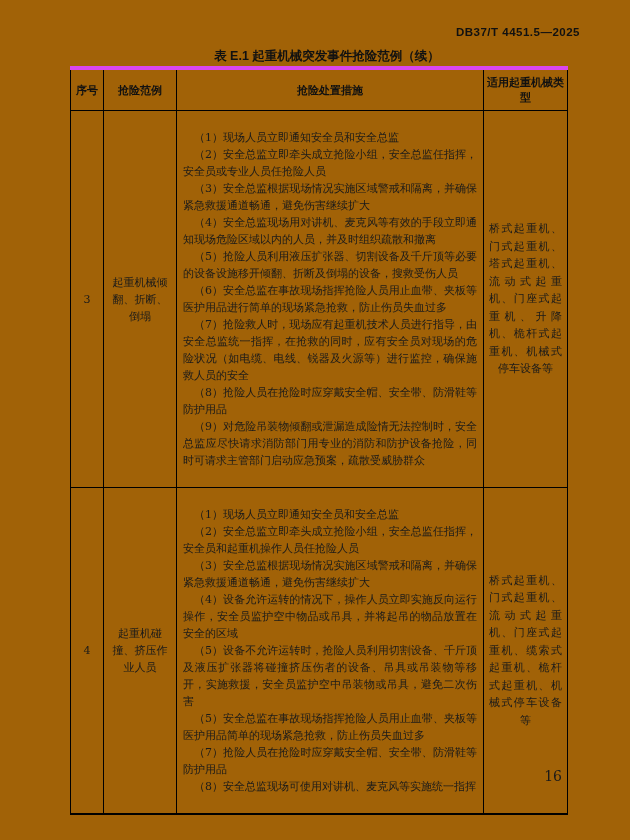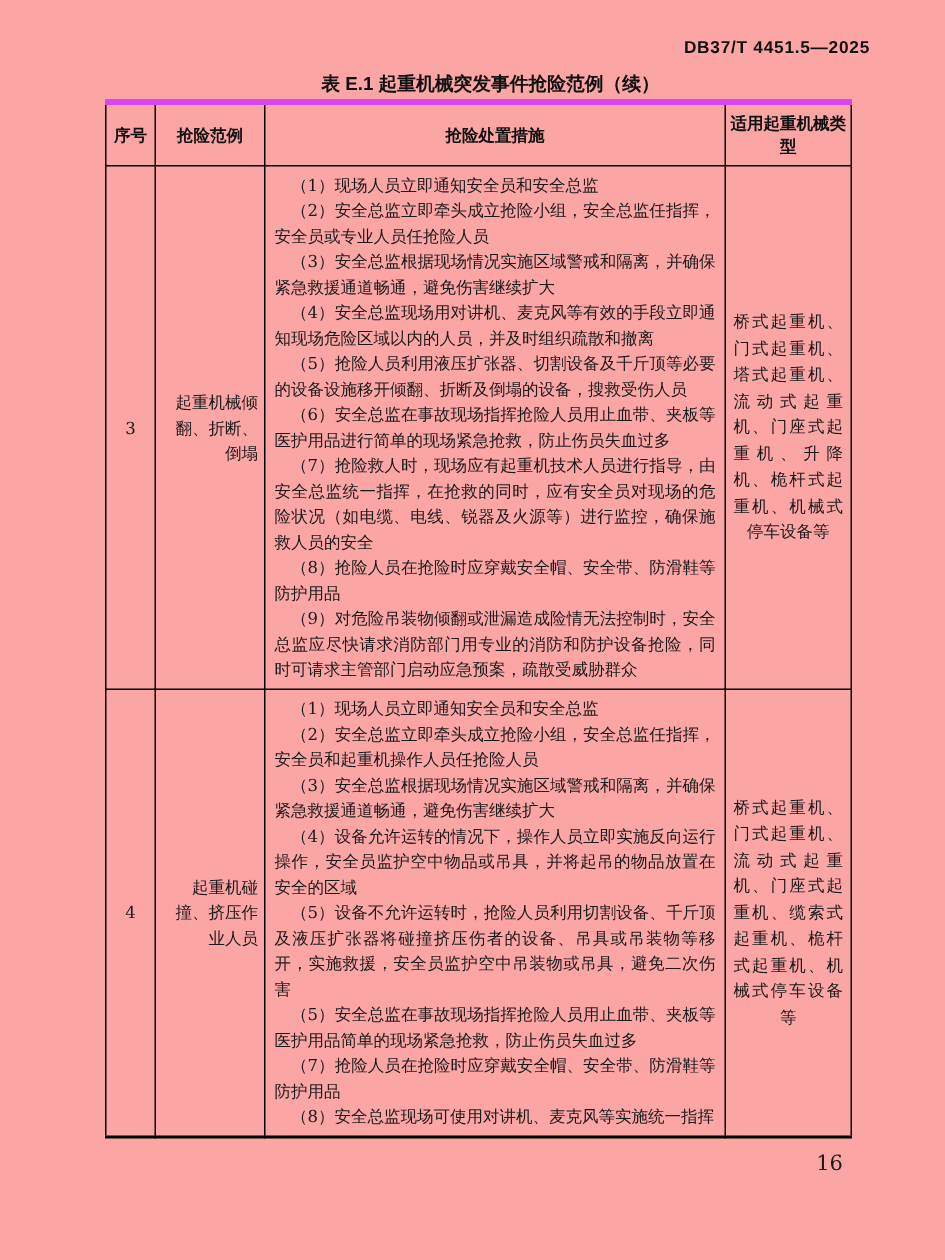--- a/index.html
+++ b/index.html
@@ -4,21 +4,21 @@
 <style>
   html, body {
     margin: 0;
     padding: 0;
     background: #ffffff;
   }
   .page {
     position: relative;
     width: 630px;
     height: 840px;
-    background: #fca5a5;
+    background: #a16207;
     font-family: "DejaVu Serif", "Liberation Serif", serif;
     color: #1a1a1a;
     overflow: hidden;
   }
   .doc-number {
     position: absolute;
     top: 26px;
     left: 0;
     right: 50px;
     text-align: right;
@@ -68,26 +68,26 @@
     border: 1px solid #000;
     font-size: 11px;
     vertical-align: middle;
     color: #1a1a1a;
   }
   td.cell-no {
     text-align: center;
     padding: 2px;
   }
   td.cell-example {
-    text-align: right;
+    text-align: center;
     padding: 2px 4px;
     line-height: 17px;
   }
   td.cell-measures {
-    padding: 4px 6px;
+    padding: 18px 6px;
     vertical-align: top;
   }
   td.cell-measures p.measure {
     margin: 0;
     text-indent: 1em;
     text-align: justify;
     line-height: 17px;
     font-size: 11px;
   }
   td.cell-type {

